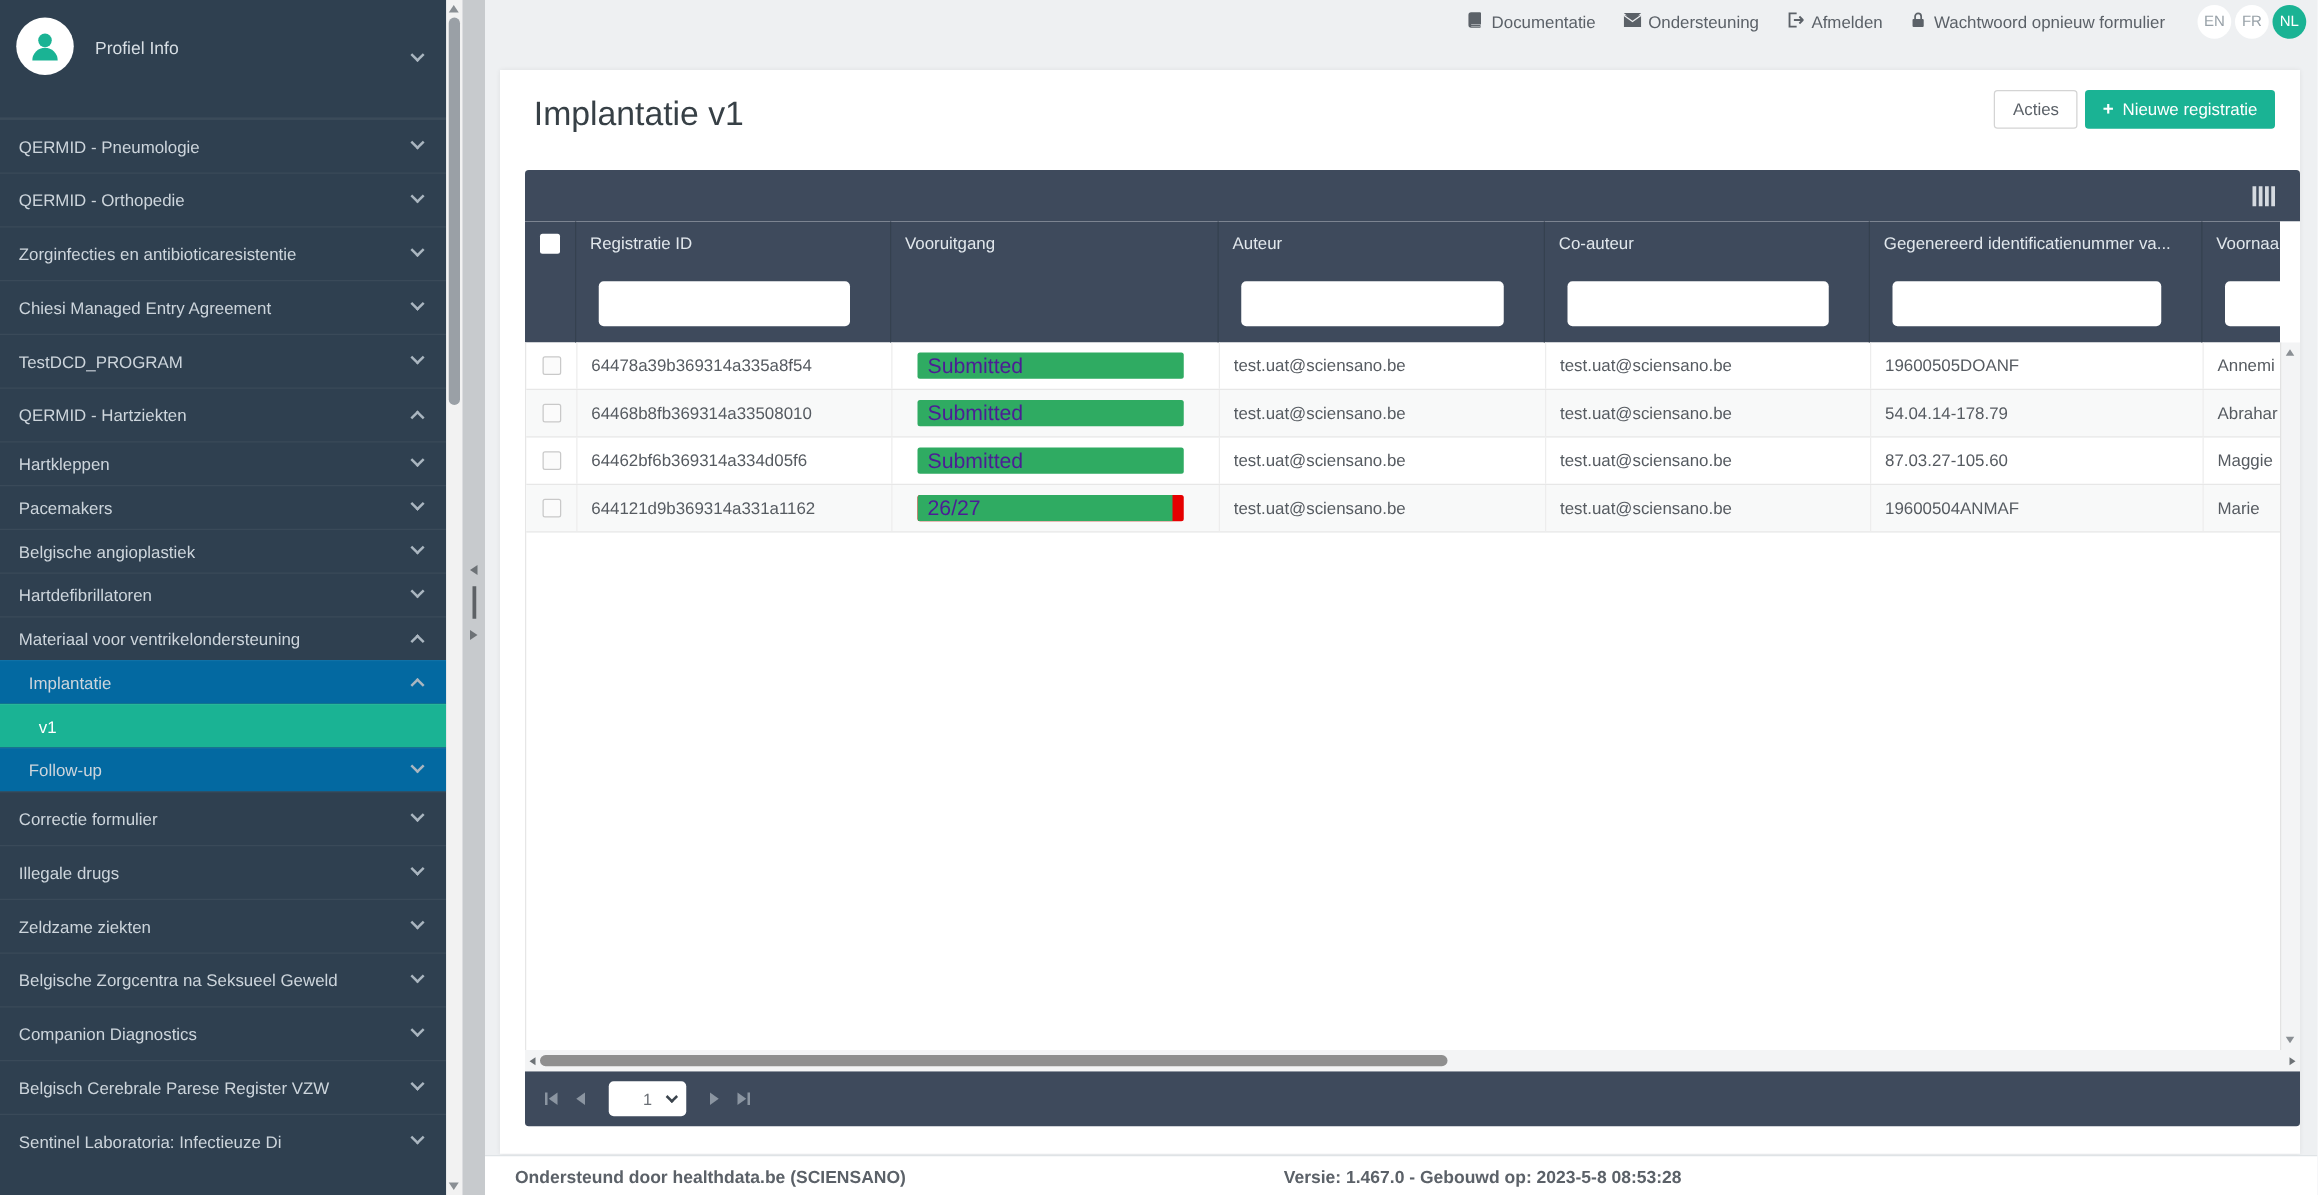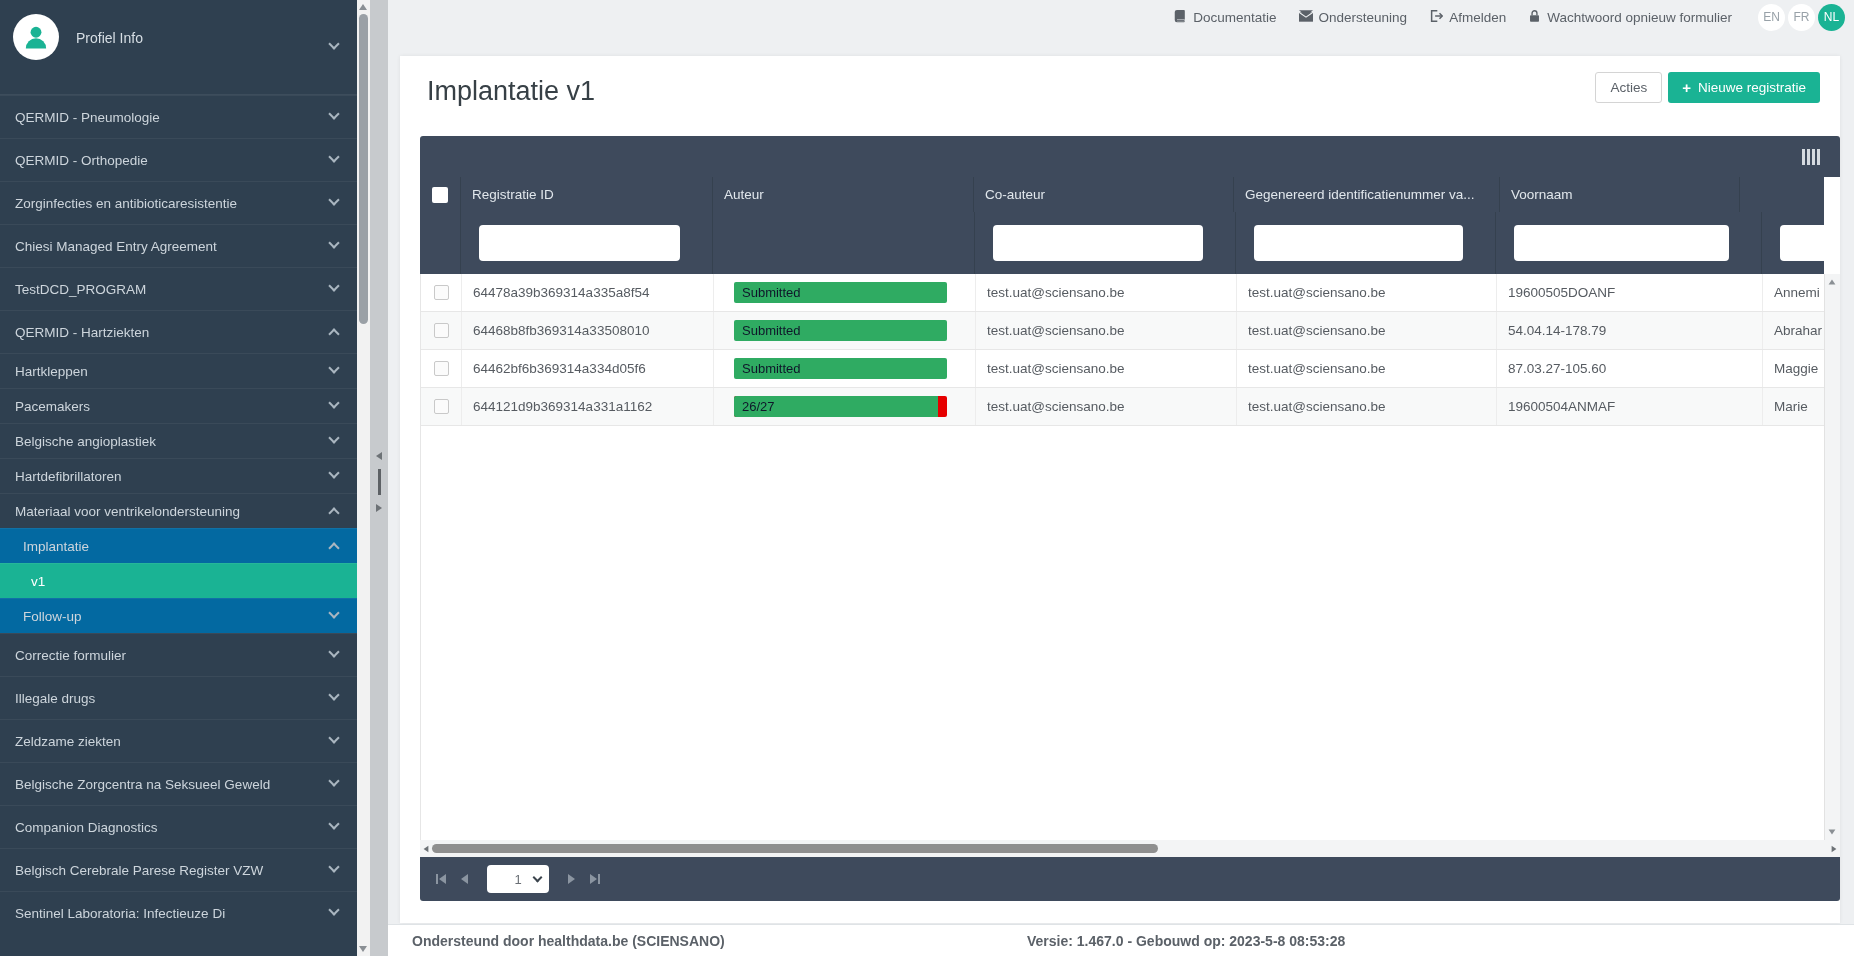--- a/index.html
+++ b/index.html
@@ -63,21 +63,21 @@
   .gh-cell { padding-left:11px; line-height:35px; white-space:nowrap; overflow:hidden; }
   .gh-cell.cbcell, .gb-cell.cbcell { display:flex; align-items:center; justify-content:center; padding-left:0; }
   .gfilter { height:62px; background:#3e4a5c; }
   .gf-cell input { margin:13px 0 0 18px; width:calc(100% - 50px); height:36px; border:none; border-radius:4px; background:#fff; padding:0 8px; font-size:13px; font-family:inherit; }
   .gbody-area { height:566px; background:#fff; border-left:1px solid #e6e6e6; }
   .gb-row { display:flex; height:38px; border-bottom:1px solid #e7e7e7; font-size:13.5px; color:#565b61; }
   .gb-row:nth-child(even) { background:#f8f9f9; }
   .gb-cell { flex:none; padding-left:11px; line-height:38px; white-space:nowrap; overflow:hidden; border-right:1px solid #ededed; }
   .cb { display:inline-block; width:15px; height:15px; border-radius:2px; background:#fbfbfb; border:1px solid #c9c9c9; cursor:pointer; }
   .cb.head { background:#fff; border:none; width:16px; height:16px; }
-  .badge, .pbar { margin:8px 28px 0 9px; height:21px; line-height:21px; border-radius:2px; font-size:13px; color:#0f172a; }
+  .badge, .pbar { margin:8px 28px 0 9px; height:21px; line-height:21px; border-radius:2px; font-size:17px; color:#4c1d95; }
   .badge { background:#2fab62; padding-left:8px; }
   .pbar { background:#e60000; overflow:hidden; }
   .pfill { background:#2fab62; height:100%; padding-left:8px; }
   .vscroll { position:absolute; right:0; top:138px; width:16px; height:566px; background:#f3f4f5; border-left:1px solid #e2e2e2; }
   .vscroll .tri-up { position:absolute; left:3px; top:5px; transform:scale(.85); }
   .vscroll .tri-down { position:absolute; left:3px; bottom:5px; transform:scale(.85); }
   .hscroll { position:relative; height:17px; background:#f3f4f5; }
   .h-thumb { position:absolute; left:12px; top:4px; width:726px; height:9px; background:#8f8f8f; border-radius:5px; cursor:pointer; }
   .hscroll .tri-left { position:absolute; left:3px; top:5px; transform:scale(.8); }
   .hscroll .tri-right { position:absolute; right:3px; top:5px; transform:scale(.8); }
@@ -271,20 +271,21 @@
             <i></i>
             <i></i>
           </span>
       </div>
       <div class="gridclip">
         <div class="grow ghead" id="ghead">
             <div class="gh-cell cbcell" style="width: 41px;">
               <span class="cb head"></span>
             </div>
             <div class="gh-cell" style="width: 252px;">Registratie ID</div>
+            <div class="gh-cell" style="width: 262px;">Vooruitgang</div>
             <div class="gh-cell" style="width: 261px;">Auteur</div>
             <div class="gh-cell" style="width: 260px;">Co-auteur</div>
             <div class="gh-cell" style="width: 266px;">Gegenereerd identificatienummer va...</div>
             <div class="gh-cell" style="width: 240px;">Voornaam</div>
           </div>
         <div class="grow gfilter" id="gfilter">
             <div class="gf-cell" style="width: 41px;"></div>
             <div class="gf-cell" style="width: 252px;"><input type="text" style=""></div>
             <div class="gf-cell" style="width: 262px;"></div>
             <div class="gf-cell" style="width: 261px;"><input type="text" style=""></div>

